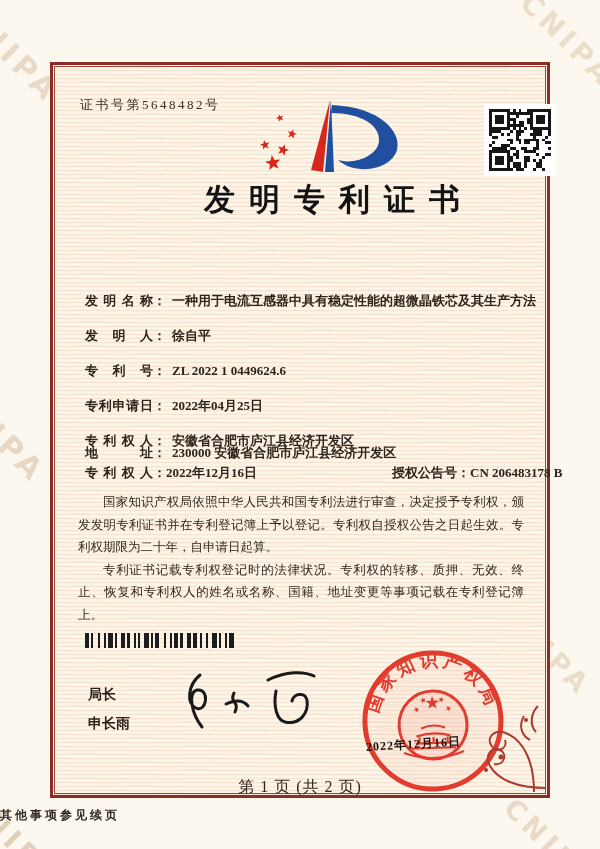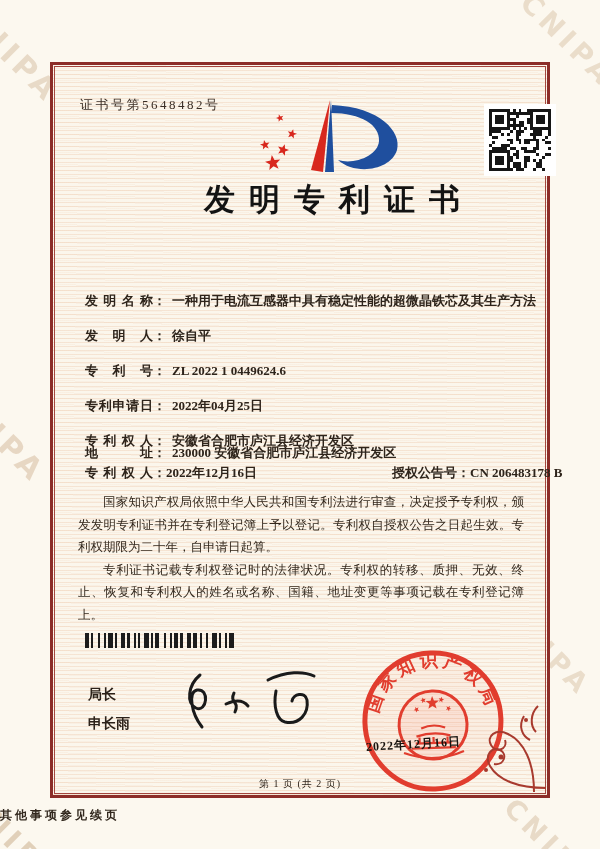--- a/index.html
+++ b/index.html
@@ -49,21 +49,21 @@
   .barcode{position:absolute;left:85px;top:633px;}
   .director{position:absolute;left:88px;top:681px;font-size:14px;font-weight:700;color:#2c221a;line-height:2.05;}
   .signature{position:absolute;left:180px;top:663px;}
   .seal{position:absolute;left:358px;top:646px;opacity:.95;transform:rotate(-2deg);}
   .seal-date{
     position:absolute;left:366px;top:735px;width:130px;
     font-size:12px;font-weight:700;letter-spacing:1px;color:#17120e;
     transform:rotate(-3.5deg);white-space:nowrap;
   }
   .page-ind{position:absolute;left:50px;top:777px;width:500px;text-align:center;
-    font-size:10px;color:#30261c;letter-spacing:1px;}
+    font-size:16px;color:#30261c;letter-spacing:1px;}
   .footnote{position:absolute;left:0;top:807px;width:600px;
     font-size:12px;font-weight:600;letter-spacing:3px;color:#32281e;}
   .flourish{position:absolute;left:438px;top:696px;}
   svg text{font-family:"DejaVu Sans",sans-serif;}
 </style>
 </head>
 <body>
 
 <span class="wm" style="left:-22px;top:-4px;font-size:30px;color:rgba(206,176,142,.42)">CNIPA</span>
 <span class="wm" style="left:537px;top:-14px;font-size:28px;color:rgba(206,176,142,.38)">CNIPA</span>

